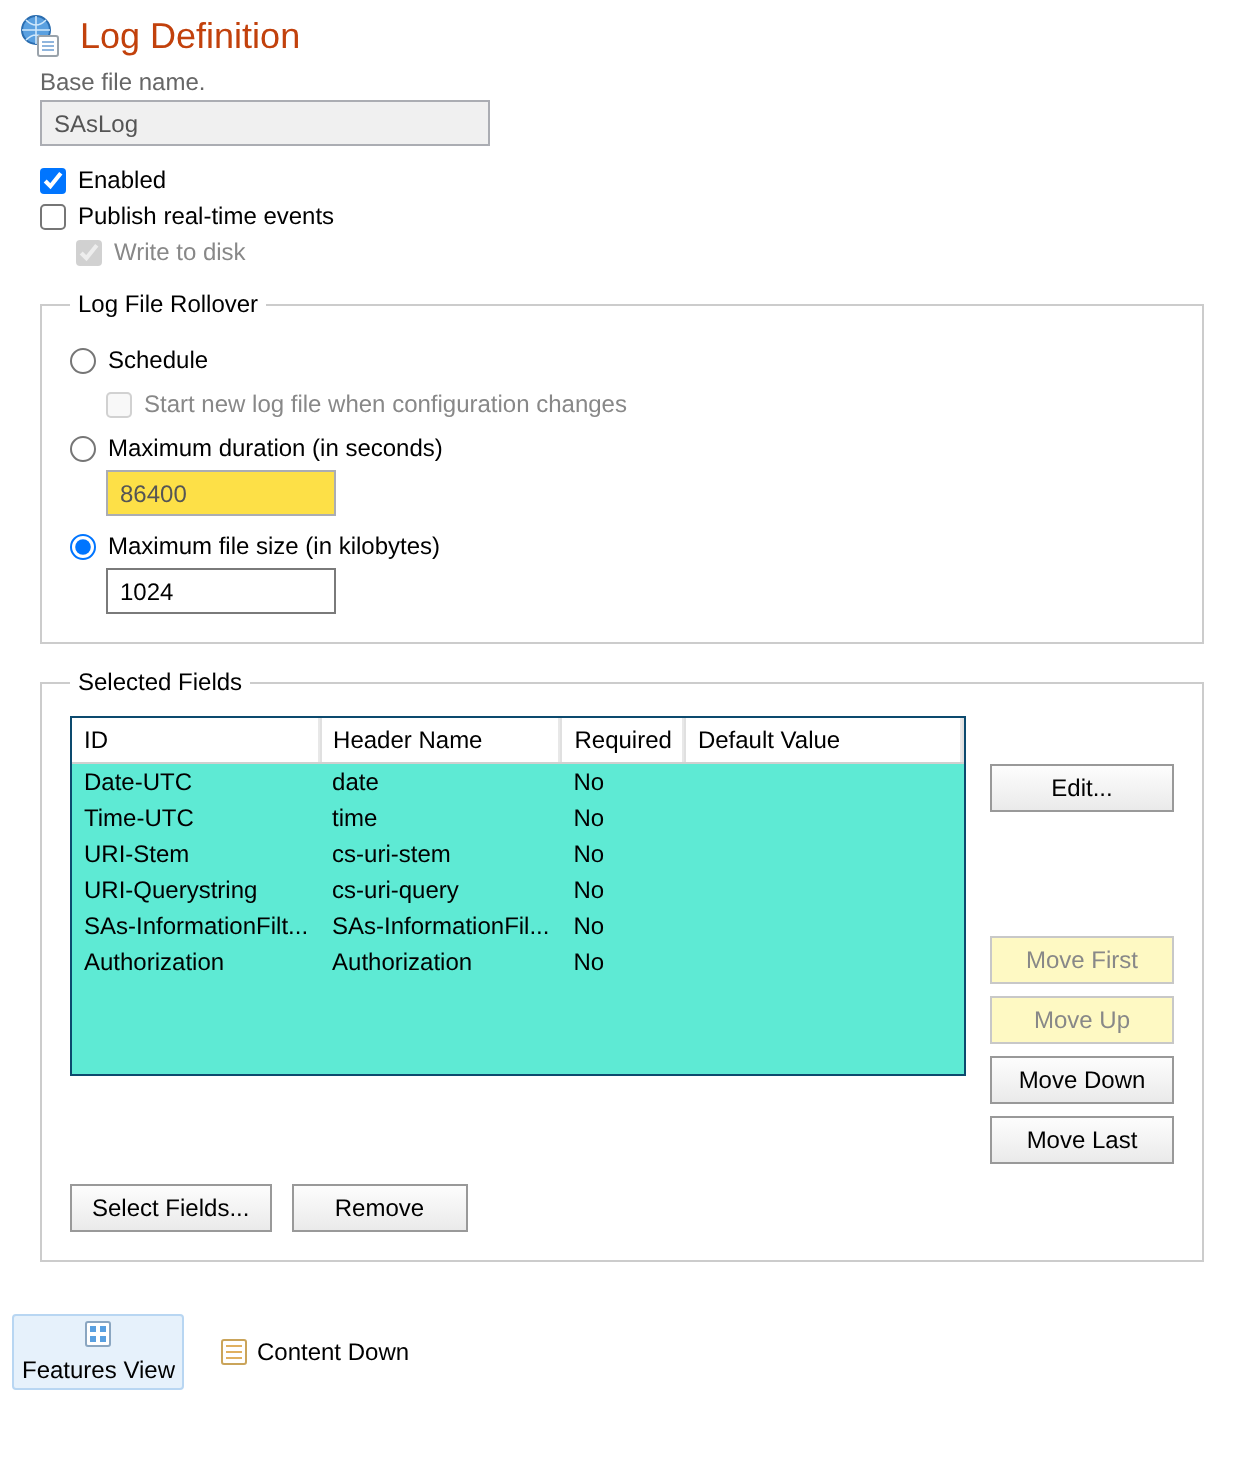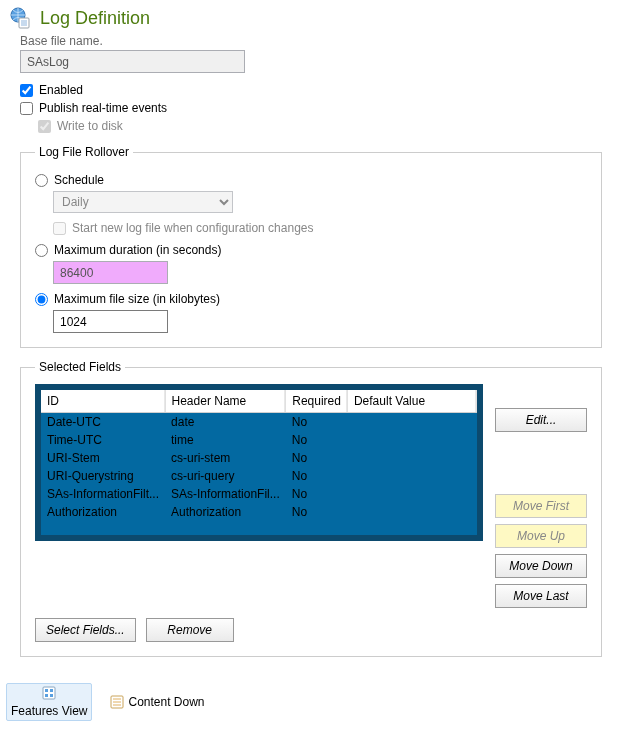--- a/index.html
+++ b/index.html
@@ -12,21 +12,21 @@
     width: 622px;
   }
   .header {
     padding: 6px 8px 8px 8px;
     display: flex;
     align-items: center;
     gap: 8px;
   }
   .header .title {
     font-size: 18px;
-    color: #4d7c0f;
+    color: #c2410c;
   }
   .globe-icon {
     width: 24px; height: 24px;
     position: relative;
   }
   .content {
     padding: 0 20px 10px 20px;
   }
   .cut-label {
     color: #666;
@@ -82,34 +82,34 @@
   }
   .num-input {
     width: 115px;
     height: 23px;
     border: 1px solid #7a7a7a;
     padding: 2px 6px;
     font-family: inherit;
     font-size: 12px;
   }
   .num-input.disabled {
-    background: #f0abfc;
+    background: #fde047;
     color: #555;
     border-color: #abadb3;
   }
   .fields-area {
     display: flex;
     gap: 12px;
   }
   .table-wrap {
     flex: 1;
-    border: 6px solid #0c4a6e;
-    height: 157px;
+    border: 1px solid #0c4a6e;
+    height: 180px;
     overflow: hidden;
-    background: #0369a1;
+    background: #5eead4;
   }
   table {
     width: 100%;
     border-collapse: collapse;
     font-size: 12px;
   }
   thead th {
     text-align: left;
     font-weight: normal;
     background: #fff;
@@ -133,21 +133,20 @@
   }
   .btn {
     min-width: 88px;
     height: 24px;
     border: 1px solid #999;
     background: linear-gradient(#fdfdfd,#eaeaea);
     font-family: inherit;
     font-size: 12px;
     cursor: pointer;
     padding: 2px 10px;
-    font-style: italic;
   }
   .btn:disabled,
   .btn.disabled {
     color: #888;
     background: #fef9c3;
     border-color: #c8c8c8;
     cursor: default;
   }
   .side-buttons {
     display: flex;
@@ -223,25 +222,20 @@
     <input type="checkbox" checked="" disabled="" style="">
     <label>Write to disk</label>
   </div>
 
   <fieldset>
     <legend>Log File Rollover</legend>
 
     <div class="radio-row">
       <input type="radio" name="rollover" style="">
       <label>Schedule</label>
-    </div>
-    <div class="indent" style="margin-top:4px;">
-      <select class="dropdown" disabled="">
-        <option>Daily</option>
-      </select>
     </div>
     <div class="check-row indent disabled" style="margin-top:8px;">
       <input type="checkbox" disabled="" style="">
       <label>Start new log file when configuration changes</label>
     </div>
 
     <div class="radio-row" style="margin-top:8px;">
       <input type="radio" name="rollover" style="">
       <label>Maximum duration (in seconds)</label>
     </div>

